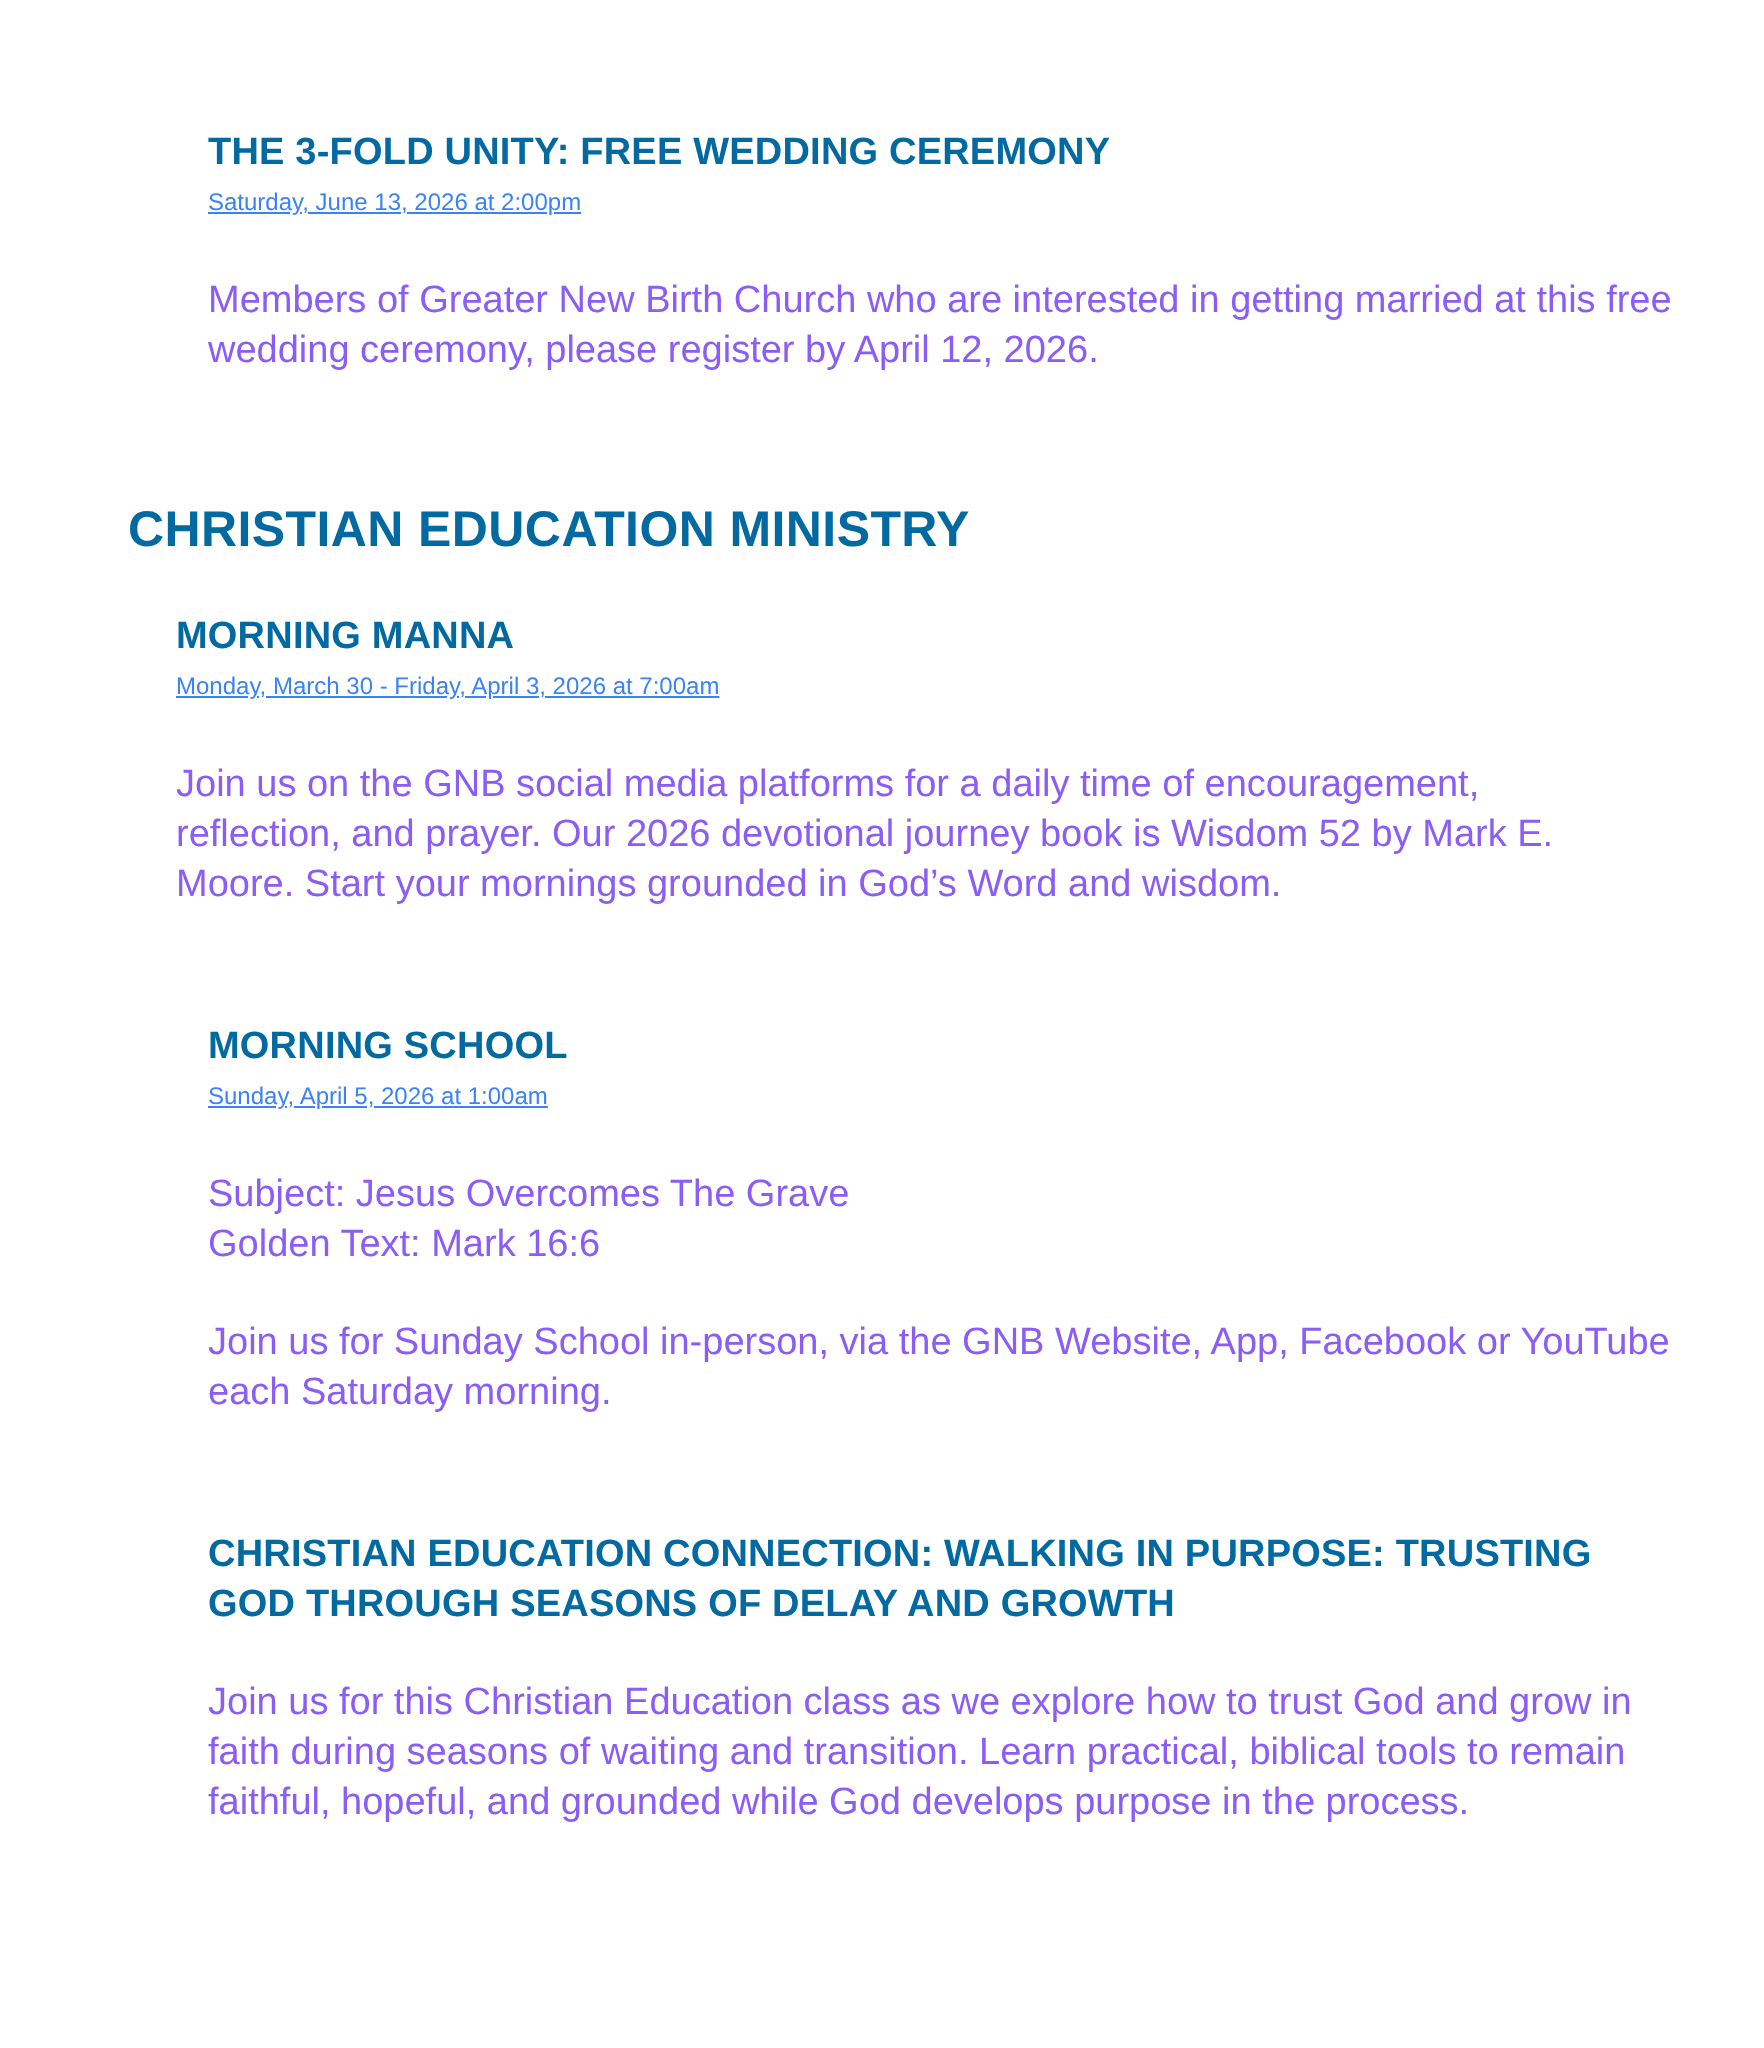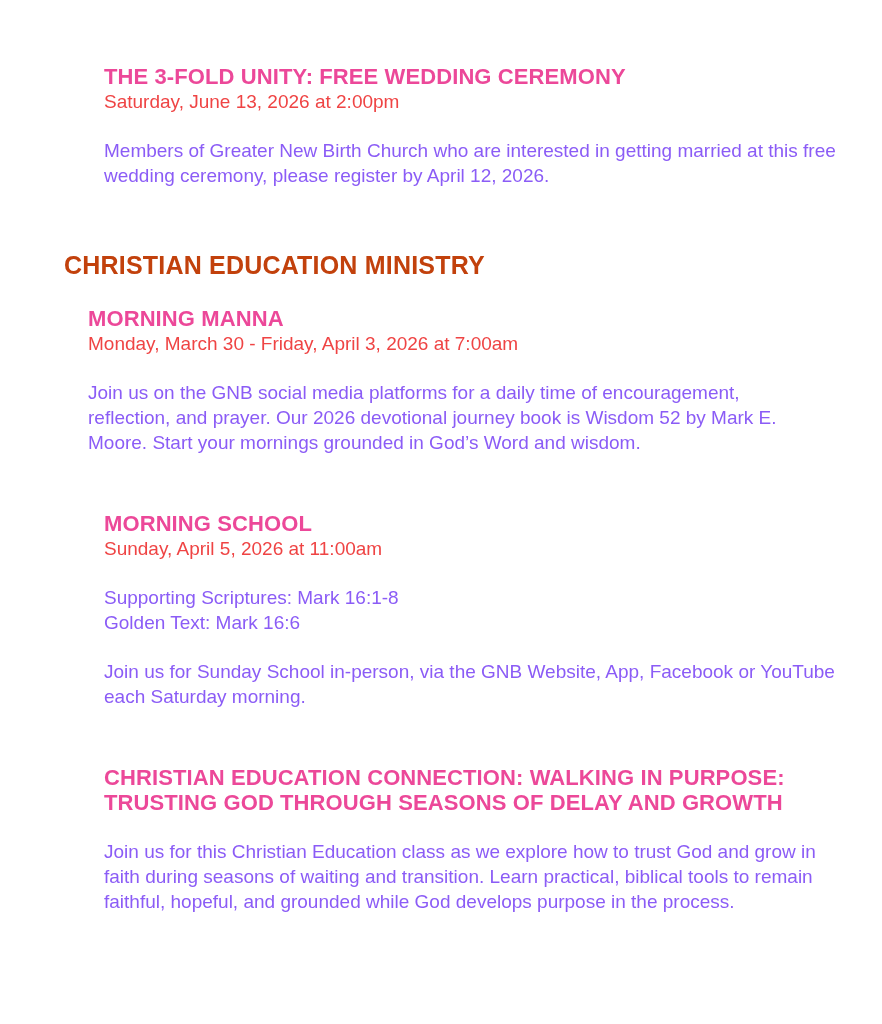--- a/index.html
+++ b/index.html
@@ -15,50 +15,51 @@
     min-height: 1024px;
     background: #ffffff;
     padding: 64px 28px 40px 64px;
   }
 
   .indent { margin-left: 40px; }
 
   .event { max-width: 732px; }
 
   .event-title {
-    font-size: 22px;
+    font-size: 19px;
     line-height: 25px;
     font-weight: 700;
-    color: #ec4899;
+    color: #0369a1;
     letter-spacing: 0.1px;
   }
 
   .event-date {
-    font-size: 19px;
+    font-size: 12px;
     line-height: 25px;
     font-weight: 400;
-    color: #ef4444;
+    color: #3b82f6;
+    text-decoration: underline;
   }
 
   .event-body, .event-line {
     font-size: 19px;
     line-height: 25px;
     font-weight: 400;
     color: #8b5cf6;
   }
 
   .event-body { margin-top: 24px; }
 
   .detail-lines { margin-top: 24px; }
 
   .ministry-heading {
     font-size: 25px;
     line-height: 30px;
     font-weight: 800;
-    color: #c2410c;
+    color: #0369a1;
     letter-spacing: 0.2px;
     margin-top: 62px;
   }
 
   .event + .event { margin-top: 56px; }
 
   .ministry-heading + .event { margin-top: 26px; margin-left: 24px; }
 </style>
 </head>
 <body>
@@ -74,23 +75,23 @@
   <h2 class="ministry-heading">CHRISTIAN EDUCATION MINISTRY</h2>
 
   <section class="event indent">
     <h3 class="event-title">MORNING MANNA</h3>
     <p class="event-date">Monday, March 30 - Friday, April 3, 2026 at 7:00am</p>
     <p class="event-body">Join us on the GNB social media platforms for a daily time of encouragement, reflection, and prayer. Our 2026 devotional journey book is Wisdom 52 by Mark E. Moore. Start your mornings grounded in God’s Word and wisdom.</p>
   </section>
 
   <section class="event indent">
     <h3 class="event-title">MORNING SCHOOL</h3>
-    <p class="event-date">Sunday, April 5, 2026 at 11:00am</p>
+    <p class="event-date">Sunday, April 5, 2026 at 1:00am</p>
     <div class="detail-lines">
-      <p class="event-line">Supporting Scriptures: Mark 16:1-8</p>
+      <p class="event-line">Subject: Jesus Overcomes The Grave</p>
       <p class="event-line">Golden Text: Mark 16:6</p>
     </div>
     <p class="event-body">Join us for Sunday School in-person, via the GNB Website, App, Facebook or YouTube each Saturday morning.</p>
   </section>
 
   <section class="event indent">
     <h3 class="event-title">CHRISTIAN EDUCATION CONNECTION: WALKING IN PURPOSE: TRUSTING GOD THROUGH SEASONS OF DELAY AND GROWTH</h3>
     <p class="event-body">Join us for this Christian Education class as we explore how to trust God and grow in faith during seasons of waiting and transition. Learn practical, biblical tools to remain faithful, hopeful, and grounded while God develops purpose in the process.</p>
   </section>
 

